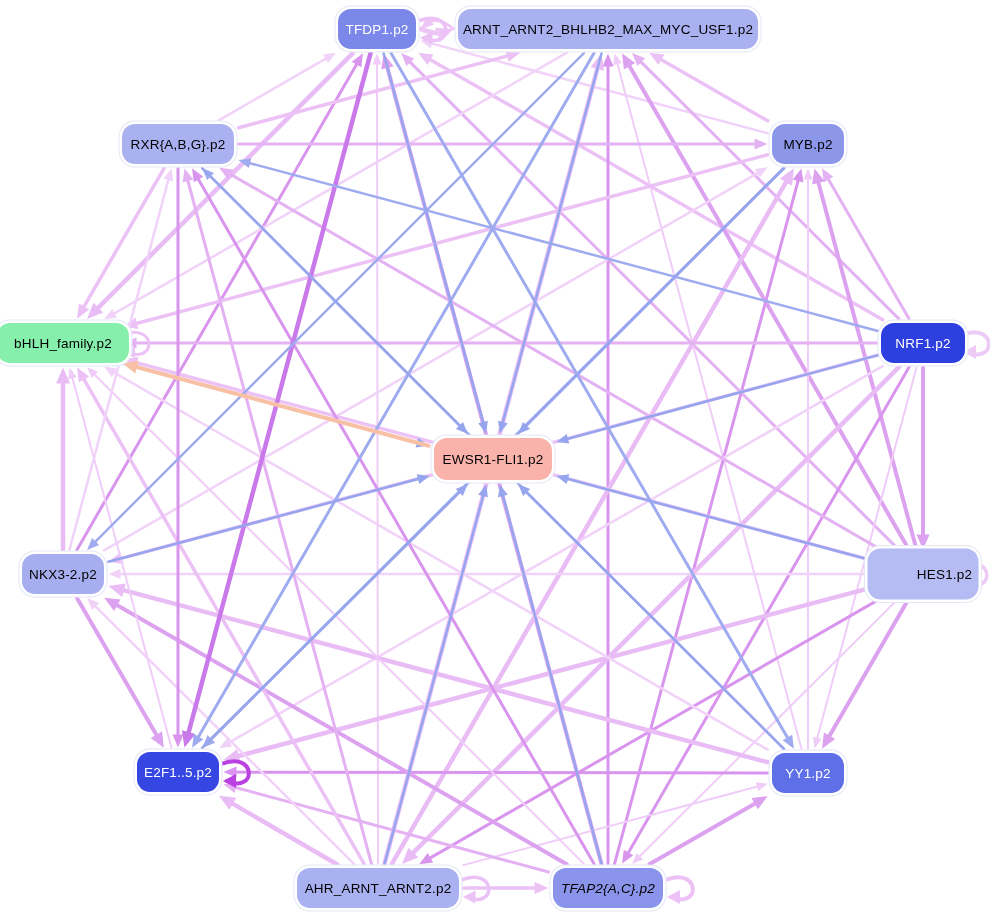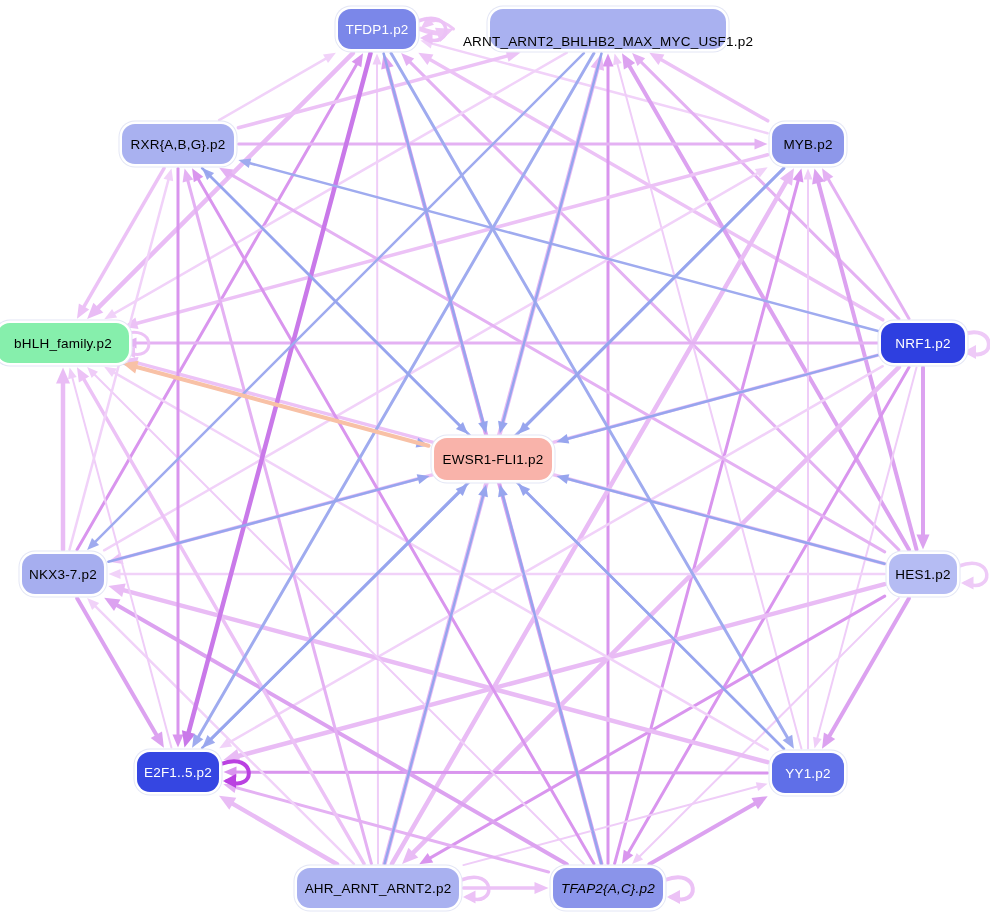--- a/index.html
+++ b/index.html
@@ -188,42 +188,42 @@
       <polygon points="223,781 236,774 236,788" fill="#ba41e1"></polygon>
       <path d="M 461 880 C 497 866, 497 910, 467 897" stroke="#ecc2f6" stroke-width="3.5" fill="none" stroke-linecap="round"></path>
       <polygon points="463,897 475.5,890.5 475.5,903.5" fill="#ecc2f6"></polygon>
       <path d="M 665 880 C 701 866, 701 910, 671 897" stroke="#ecc2f6" stroke-width="4" fill="none" stroke-linecap="round"></path>
       <polygon points="667,897 680,890 680,904" fill="#ecc2f6"></polygon>
     </svg>
   <div id="node-layer">
       <div class="node" style="left: 377px; top: 29px; width: 78px; height: 40px; background: rgb(123, 135, 233); color: rgb(255, 255, 255);">
         <span>TFDP1.p2</span>
       </div>
-      <div class="node" style="left: 608px; top: 29px; width: 236px; height: 40px; background: rgb(169, 177, 240); color: rgb(0, 0, 0); align-items: flex-end;">
+      <div class="node" style="left: 608px; top: 29px; width: 300px; height: 40px; background: rgb(169, 177, 240); color: rgb(0, 0, 0);">
         <span>ARNT_ARNT2_BHLHB2_MAX_MYC_USF1.p2</span>
       </div>
       <div class="node" style="left: 178px; top: 144px; width: 112px; height: 40px; background: rgb(169, 177, 240); color: rgb(0, 0, 0);">
         <span>RXR{A,B,G}.p2</span>
       </div>
       <div class="node" style="left: 808px; top: 144px; width: 72px; height: 40px; background: rgb(141, 151, 234); color: rgb(0, 0, 0);">
         <span>MYB.p2</span>
       </div>
       <div class="node" style="left: 63px; top: 343px; width: 132px; height: 40px; background: #86efac; color: rgb(0, 0, 0);">
         <span>bHLH_family.p2</span>
       </div>
       <div class="node" style="left: 923px; top: 343px; width: 84px; height: 40px; background: rgb(46, 63, 224); color: rgb(255, 255, 255);">
         <span>NRF1.p2</span>
       </div>
       <div class="node" style="left: 493px; top: 459px; width: 118px; height: 42px; background: rgb(249, 179, 170); color: rgb(0, 0, 0);">
         <span>EWSR1-FLI1.p2</span>
       </div>
       <div class="node" style="left: 63px; top: 574px; width: 82px; height: 40px; background: rgb(166, 174, 239); color: rgb(0, 0, 0);">
-        <span>NKX3-7.p2</span>
-      </div>
-      <div class="node" style="left: 923px; top: 574px; width: 68px; height: 40px; background: rgb(181, 188, 243); color: rgb(0, 0, 0);">
+        <span>NKX3-2.p2</span>
+      </div>
+      <div class="node" style="left: 923px; top: 574px; width: 68px; height: 51px; background: rgb(181, 188, 243); color: rgb(0, 0, 0); padding-left: 43px;">
         <span>HES1.p2</span>
       </div>
       <div class="node" style="left: 178px; top: 772px; width: 82px; height: 40px; background: rgb(53, 70, 226); color: rgb(255, 255, 255);">
         <span>E2F1..5.p2</span>
       </div>
       <div class="node" style="left: 808px; top: 773px; width: 72px; height: 40px; background: rgb(95, 111, 232); color: rgb(255, 255, 255);">
         <span>YY1.p2</span>
       </div>
       <div class="node" style="left: 378px; top: 888px; width: 162px; height: 40px; background: rgb(169, 177, 240); color: rgb(0, 0, 0);">
         <span>AHR_ARNT_ARNT2.p2</span>

